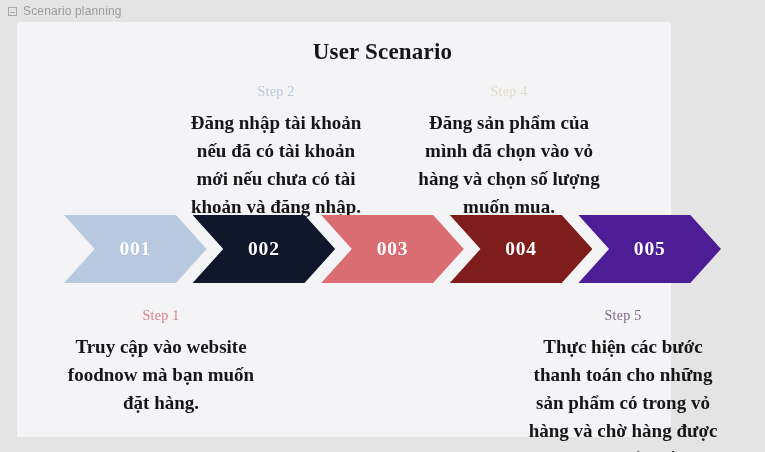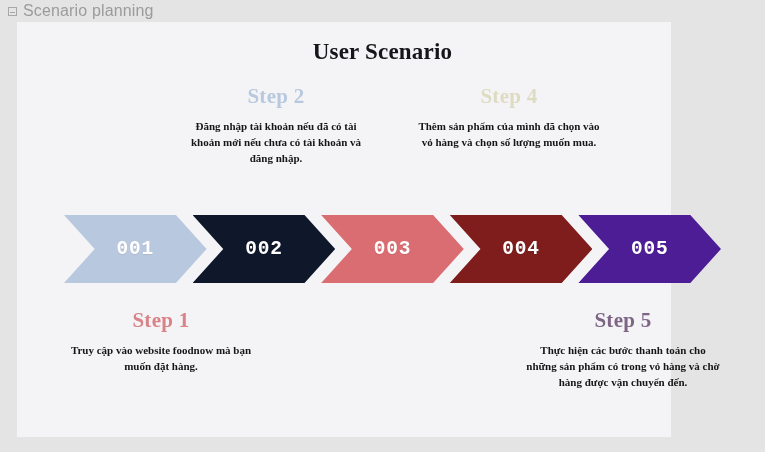--- a/index.html
+++ b/index.html
@@ -37,21 +37,21 @@
   }
   #slide-icon::after {
     content: "";
     position: absolute;
     left: 1px; right: 1px;
     bottom: 1.2px;
     height: 1.3px;
     background: #a8a8a8;
   }
   #chrome-title {
-    font-size: 16px;
+    font-size: 12px;
     color: #9b9b9b;
     letter-spacing: 0.15px;
     white-space: nowrap;
   }
 
   
   #slide-canvas {
     position: absolute;
     left: 17px;
     top: 22px;
@@ -74,29 +74,29 @@
     letter-spacing: 0.2px;
   }
 
   
   .step-block {
     position: absolute;
     text-align: center;
   }
   .step-heading {
     font-family: "Liberation Serif", serif;
-    font-weight: bold;
-    font-size: 21px;
+    font-weight: normal;
+    font-size: 14px;
     letter-spacing: 0.3px;
     margin-bottom: 9px;
   }
   .step-body {
     font-family: "Liberation Serif", serif;
     font-weight: bold;
-    font-size: 11px;
+    font-size: 19px;
     line-height: 1.47;
     color: #161618;
   }
 
   
   #block-step2 { left: 163px; top: 62px;  width: 192px; }
   #block-step4 { left: 396px; top: 62px;  width: 192px; }
   
   #block-step1 { left: 48px;  top: 286px; width: 192px; }
   #block-step3 { left: 281px; top: 286px; width: 192px; }
@@ -112,21 +112,21 @@
   }
   .chevron {
     position: absolute;
     top: 0;
     height: 68px;
     display: flex;
     align-items: center;
     justify-content: center;
   }
   .chevron-num {
-    font-family: Liberation Mono, monospace;
+    font-family: Liberation Serif, serif;
     font-weight: bold;
     font-size: 19.5px;
     color: #ffffff;
     letter-spacing: 0.8px;
     position: relative;
     z-index: 2;
     text-shadow: 0 1px 1px rgba(0,0,0,0.07);
   }
   
   .chev-shape {
@@ -148,21 +148,21 @@
 
   <div id="slide-title">User Scenario</div>
 
   <div class="step-block" id="block-step2">
     <div class="step-heading" style="color: rgb(184, 200, 222);">Step 2</div>
     <div class="step-body">Đăng nhập tài khoản nếu đã có tài khoản mới nếu chưa có tài khoản và đăng nhập.</div>
   </div>
 
   <div class="step-block" id="block-step4">
     <div class="step-heading" style="color: rgb(222, 219, 195);">Step 4</div>
-    <div class="step-body">Thêm sản phẩm của mình đã chọn vào vỏ hàng và chọn số lượng muốn mua.</div>
+    <div class="step-body">Đăng sản phẩm của mình đã chọn vào vỏ hàng và chọn số lượng muốn mua.</div>
   </div>
 
   <div id="arrow-bar">
     <div class="chevron chev-first" id="chev-1" style="background: rgb(184, 200, 222); width: 142.6px; left: 0px; z-index: 5;">
       <span class="chevron-num">001</span>
     </div>
     <div class="chevron chev-shape" id="chev-2" style="background: #0f172a; width: 142.6px; left: 128.6px; z-index: 4;">
       <span class="chevron-num">002</span>
     </div>
     <div class="chevron chev-shape" id="chev-3" style="background: rgb(218, 109, 113); width: 142.6px; left: 257.2px; z-index: 3; text-align: right;">

